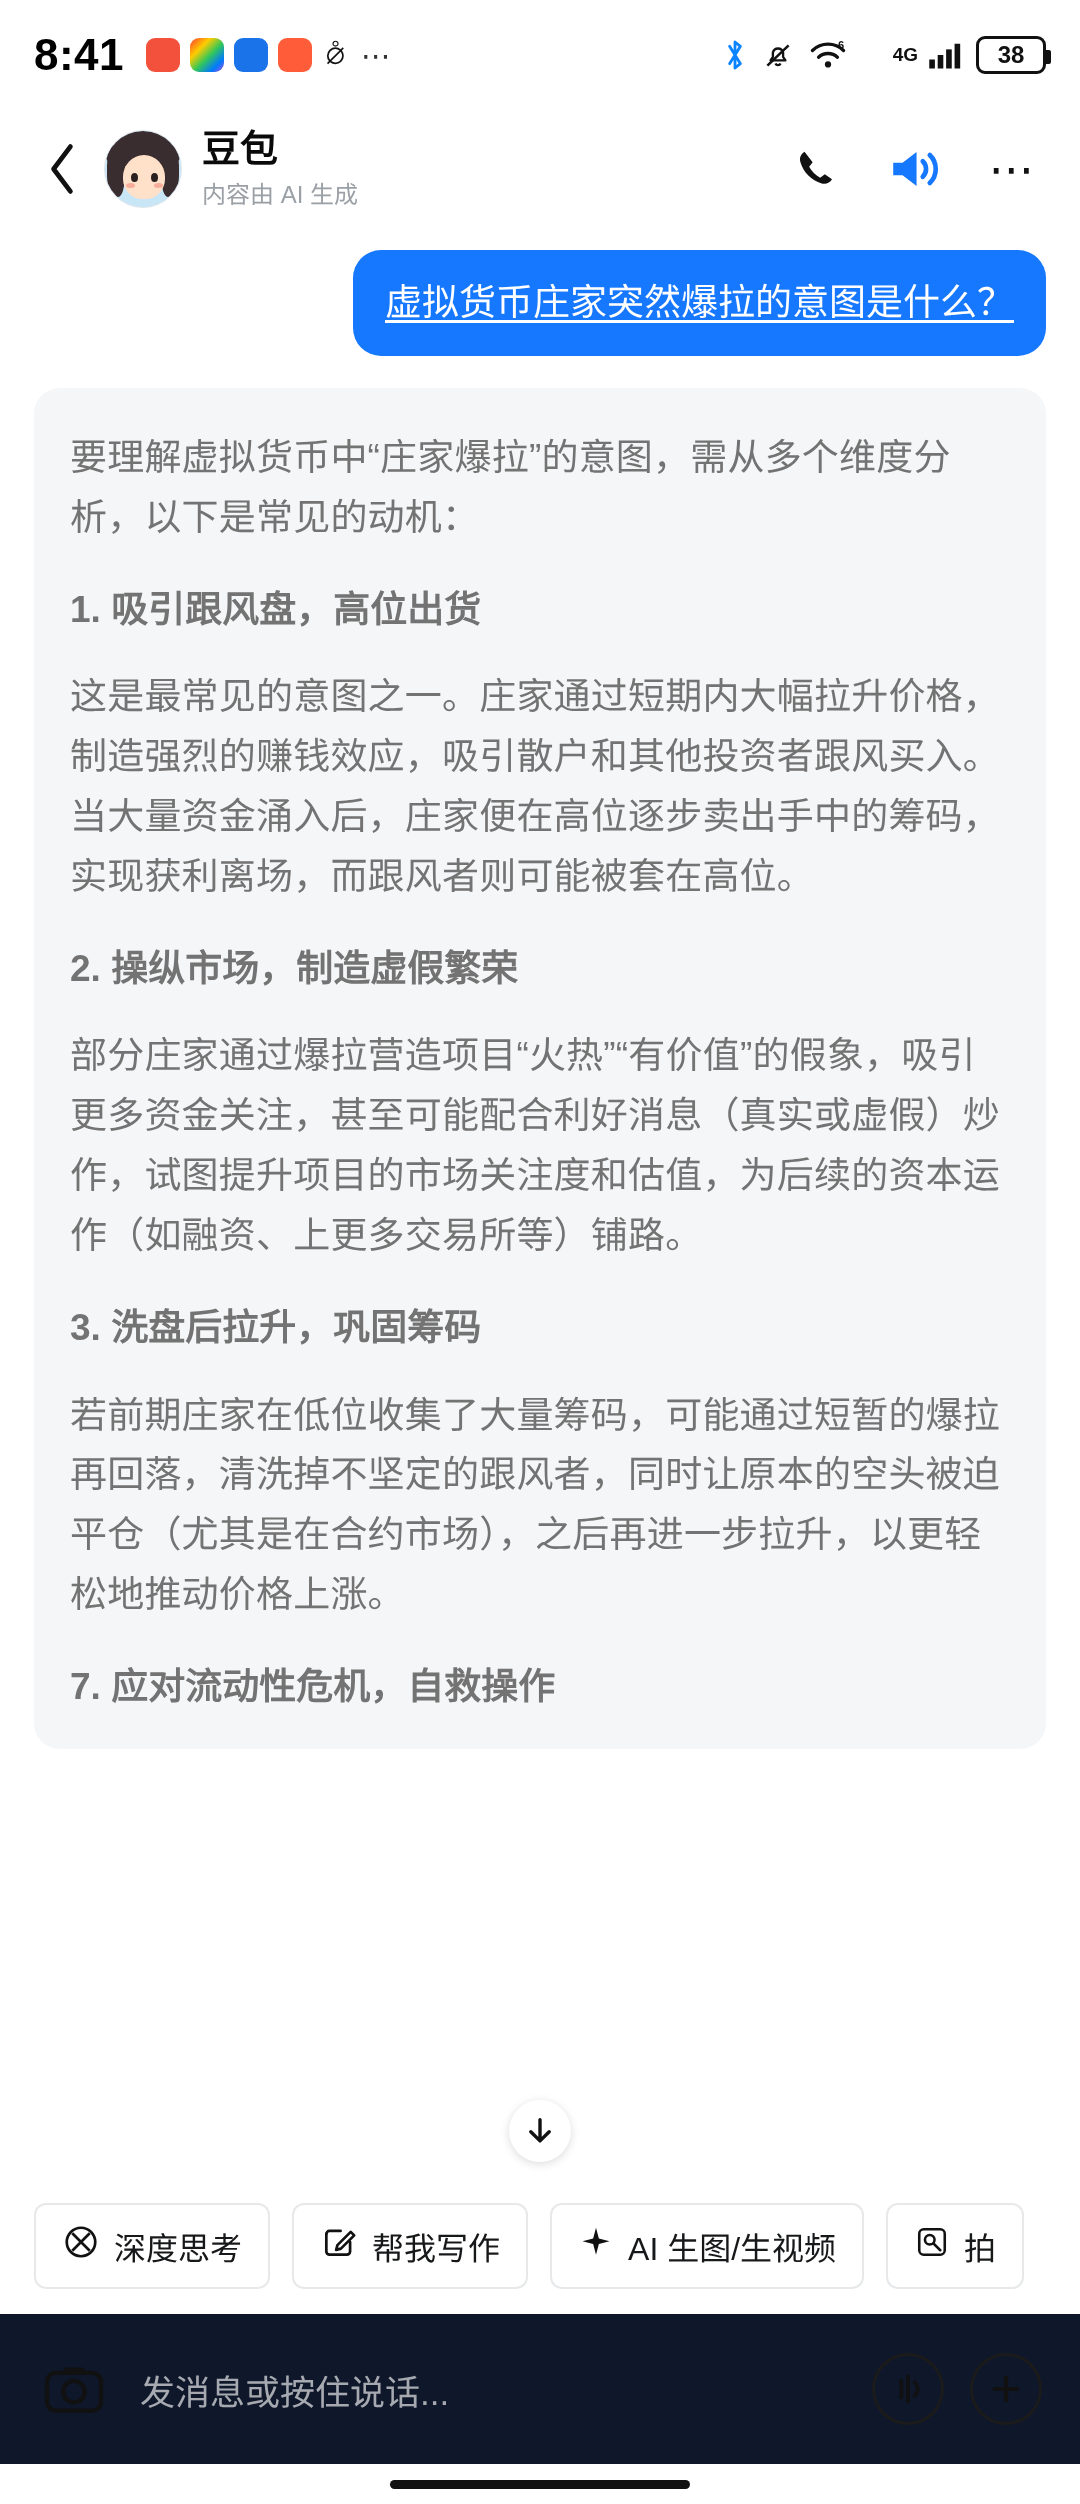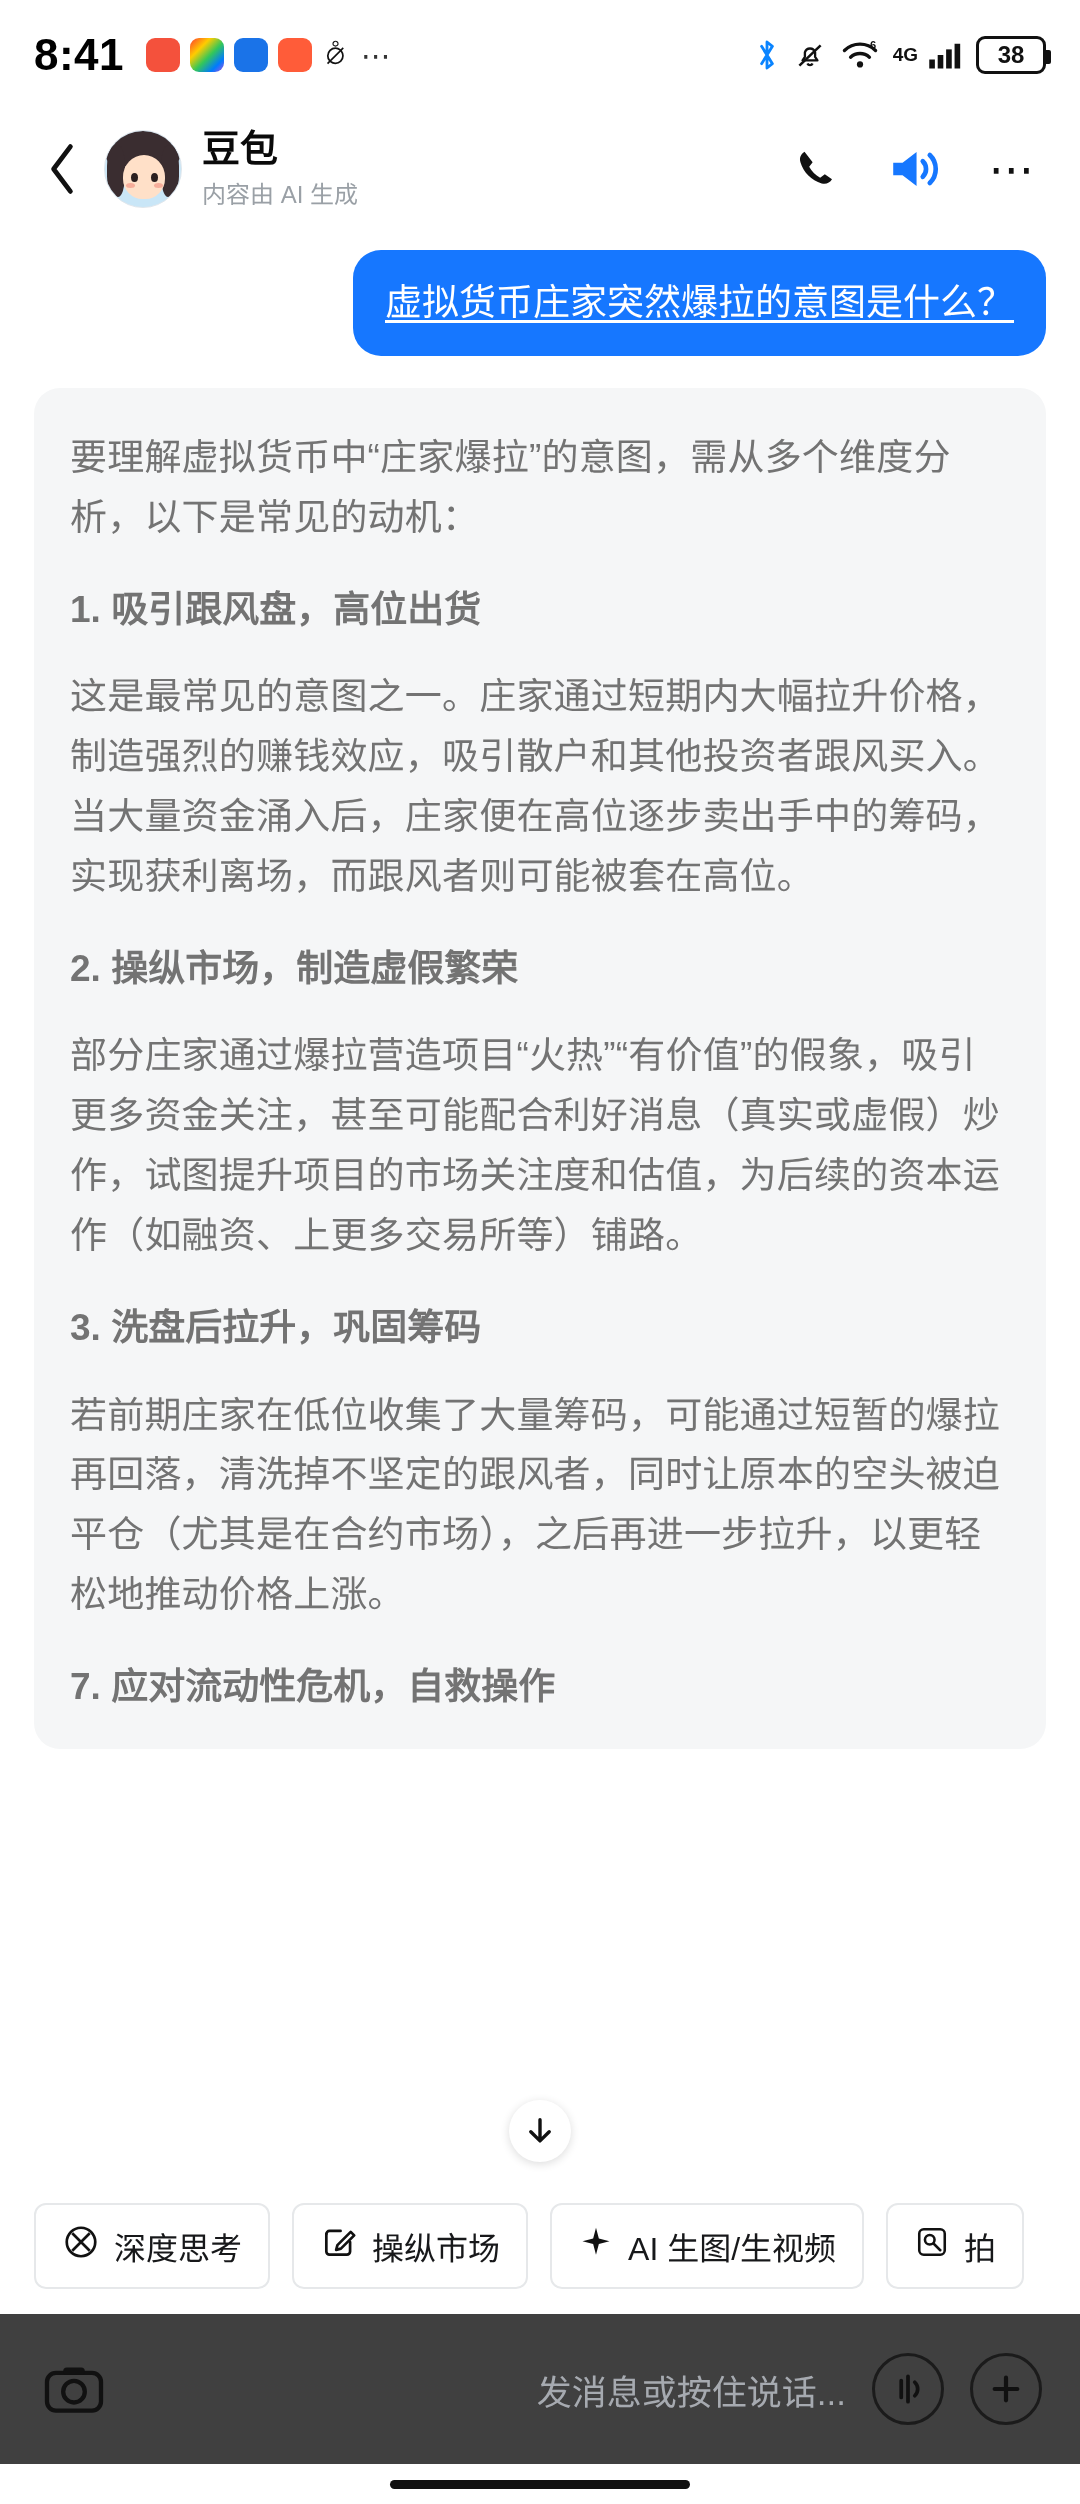--- a/index.html
+++ b/index.html
@@ -84,20 +84,21 @@
     right: -8px; top: 11px;
     width: 5px; height: 14px;
     background: #111;
     border-radius: 0 2px 2px 0;
   }
   .net-label {
     font-size: 19px;
     font-weight: 700;
     color: #111;
     margin-right: -4px;
+    margin-left: 32px;
   }
 
   
   .topbar {
     height: 118px;
     flex: 0 0 118px;
     display: flex;
     align-items: center;
     padding: 0 34px;
     background: #ffffff;
@@ -247,22 +248,21 @@
     white-space: nowrap;
   }
 
   
   .inputbar {
     flex: 0 0 150px;
     display: flex;
     align-items: center;
     gap: 26px;
     padding: 0 38px;
-    background: #404040;
-    text-align: right;
+    background: #0f172a;
   }
   .camera-btn {
     width: 72px; height: 72px;
     flex: 0 0 72px;
     display: flex; align-items: center; justify-content: center;
   }
   .input-placeholder {
     flex: 1;
     font-size: 35px;
     color: #a6aab0;
@@ -413,21 +413,21 @@
     </div>
 
     <div class="chip">
       <span>
         <svg width="38" height="38" viewBox="0 0 24 24" aria-hidden="true">
           <path d="M4 7 a2 2 0 0 1 2-2 h7" fill="none" stroke="#111" stroke-width="1.7" stroke-linecap="round"></path>
           <path d="M4 7 v11 a2 2 0 0 0 2 2 h11 a2 2 0 0 0 2-2 v-6" fill="none" stroke="#111" stroke-width="1.7" stroke-linecap="round"></path>
           <path d="M11 14 l8.4-8.4 2.2 2.2 L13.2 16.2 l-3 .8 Z" fill="none" stroke="#111" stroke-width="1.7" stroke-linejoin="round"></path>
         </svg>
       </span>
-      <span>操纵市场</span>
+      <span>帮我写作</span>
     </div>
 
     <div class="chip">
       <span>
         <svg width="36" height="36" viewBox="0 0 24 24" aria-hidden="true">
           <path d="M12 2.5 L13.9 9.6 L21 11.5 L13.9 13.4 L12 20.5 L10.1 13.4 L3 11.5 L10.1 9.6 Z" fill="#111"></path>
         </svg>
       </span>
       <span>AI 生图/生视频</span>
     </div>

